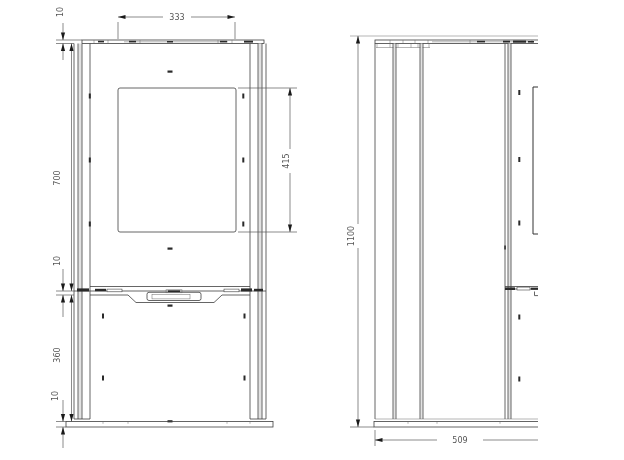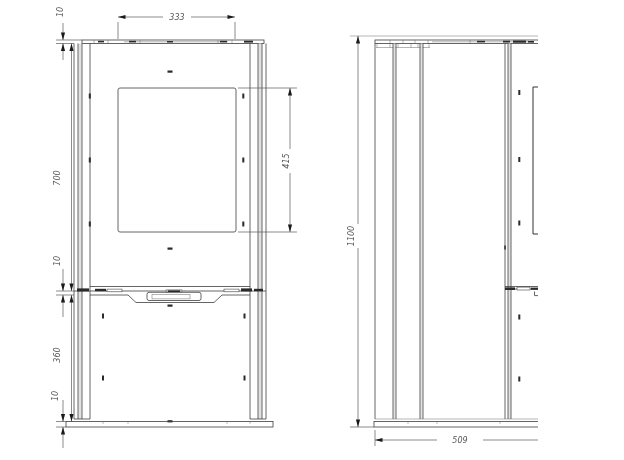--- a/index.html
+++ b/index.html
@@ -2,21 +2,20 @@
 <html><head>
 <meta charset="utf-8">
 <style>
   html,body{margin:0;padding:0;background:#fff;}
   #canvas{
     position:relative;
     width:538px;height:460px;
     background:#ffffff;
     font-family:"DejaVu Sans", sans-serif;
     overflow:hidden;
-    font-style:italic;
   }
   svg text{
     font-family:"DejaVu Sans", sans-serif;
     font-size:8px;
     fill:#555555;
   }
   .part{stroke:#3f3f3f;stroke-width:0.8;fill:none;}
   .part-heavy{stroke:#333333;stroke-width:1;fill:none;}
   .part-thin{stroke:#6a6a6a;stroke-width:0.5;fill:none;}
   .shade{fill:#e2e2e2;stroke:none;}

